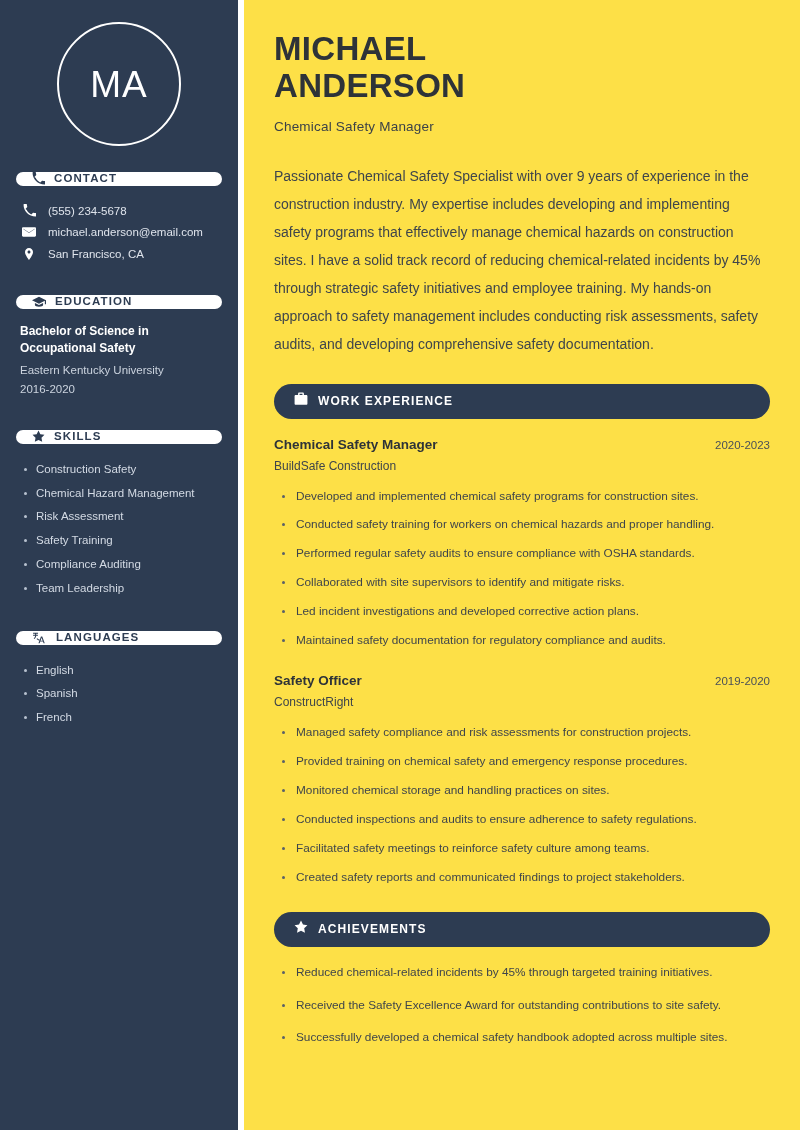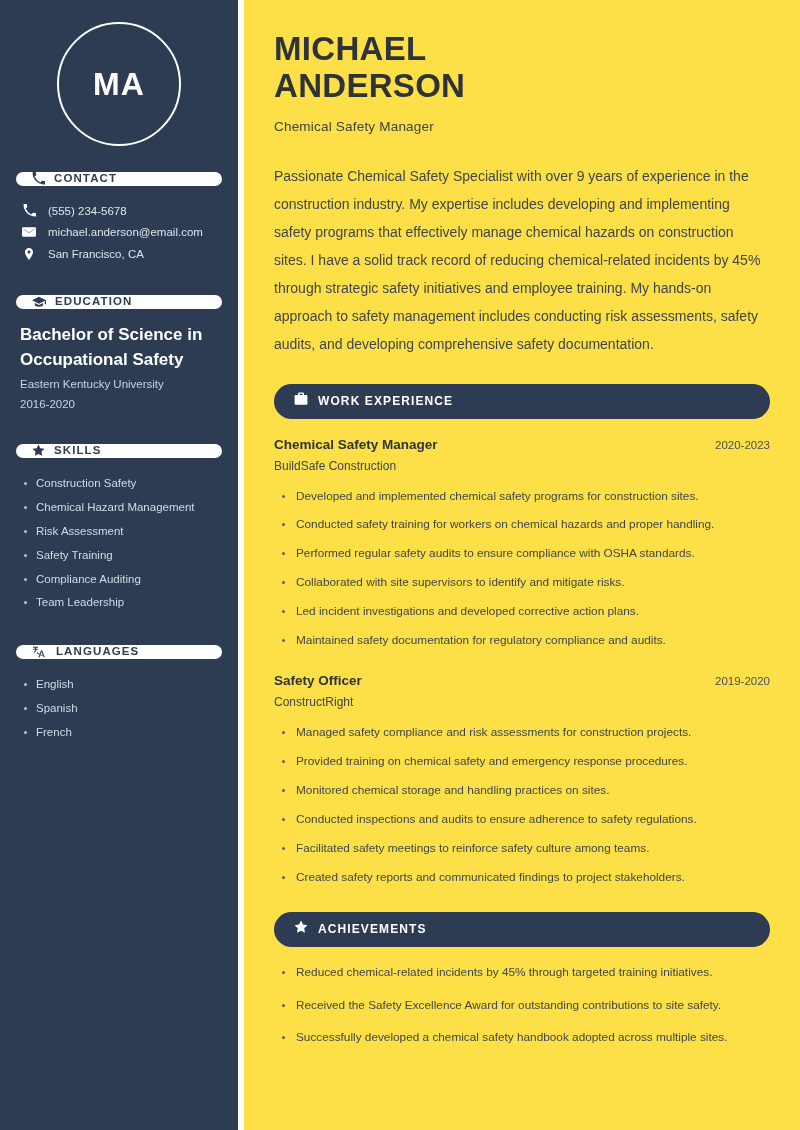--- a/index.html
+++ b/index.html
@@ -38,22 +38,22 @@
   .avatar {
     width: 124px;
     height: 124px;
     border-radius: 50%;
     border: 2px solid #ffffff;
     display: flex;
     align-items: center;
     justify-content: center;
   }
   .avatar-initials {
-    font-size: 32px;
-    font-weight: 700;
+    font-size: 37px;
+    font-weight: 400;
     letter-spacing: 1px;
     color: #ffffff;
     line-height: 1;
   }
 
   .pill {
     background: #ffffff;
     color: #2d3c52;
     border-radius: 999px;
     height: 14px;
@@ -82,21 +82,21 @@
     color: #dfe4ec;
   }
   .contact-item .ci-icon {
     width: 14px;
     display: flex;
     justify-content: center;
     flex: 0 0 14px;
   }
 
   .edu-degree {
-    font-size: 17px;
+    font-size: 12px;
     font-weight: bold;
     color: #ffffff;
     line-height: 1.45;
     padding: 0 4px;
     margin-bottom: 3px;
   }
   .edu-school, .edu-years {
     font-size: 11.5px;
     color: #cbd3de;
     line-height: 1.7;

